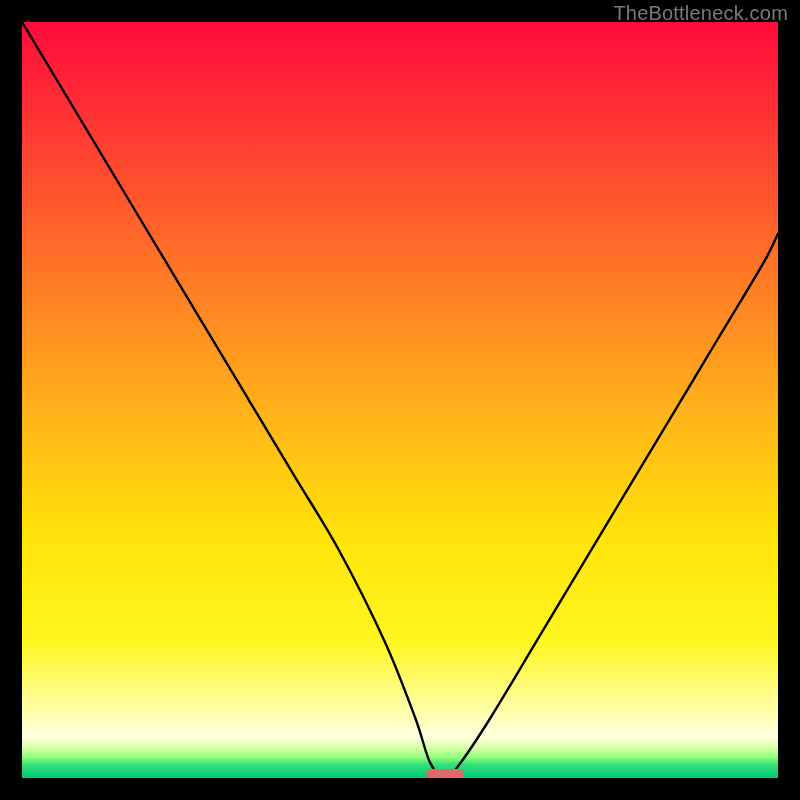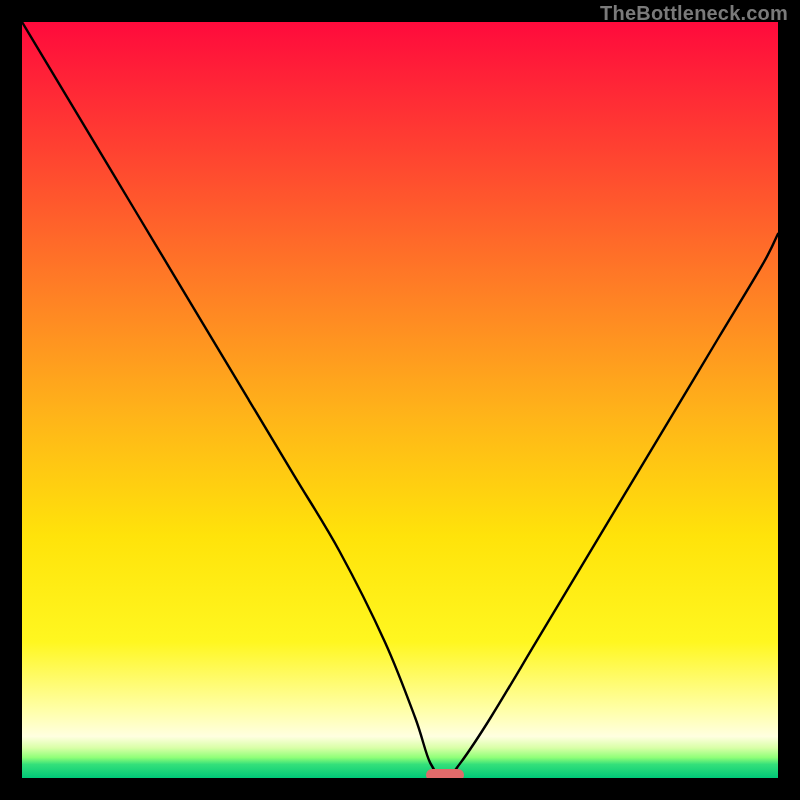--- a/index.html
+++ b/index.html
@@ -56,21 +56,21 @@
     border-radius: 6px;
     background: #e06a6a;
   }
   .watermark {
     position: absolute;
     top: 2px;
     right: 12px;
     color: #7a7a7a;
     font-size: 20px;
     letter-spacing: 0.2px;
-    font-weight: 700;
+    font-weight: 400;
   }
 </style>
 </head>
 <body>
 
 <div class="watermark">TheBottleneck.com</div>
 
 <div class="frame">
 
   <div class="gradient"></div>

